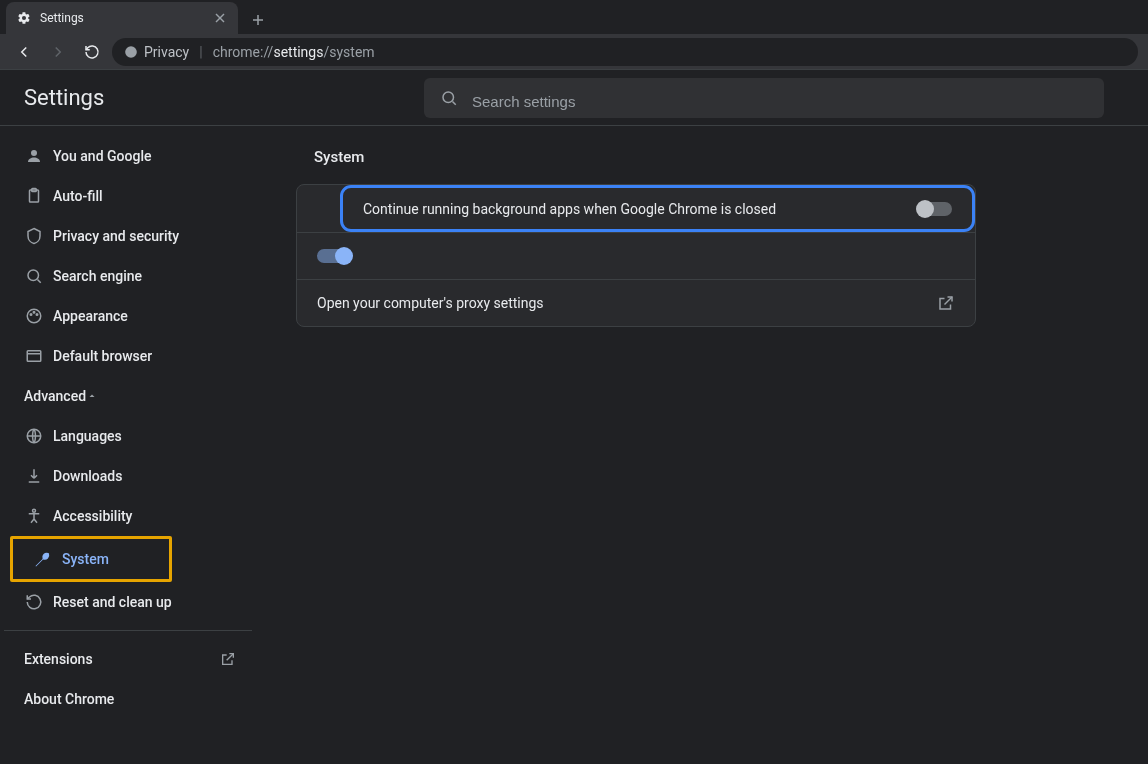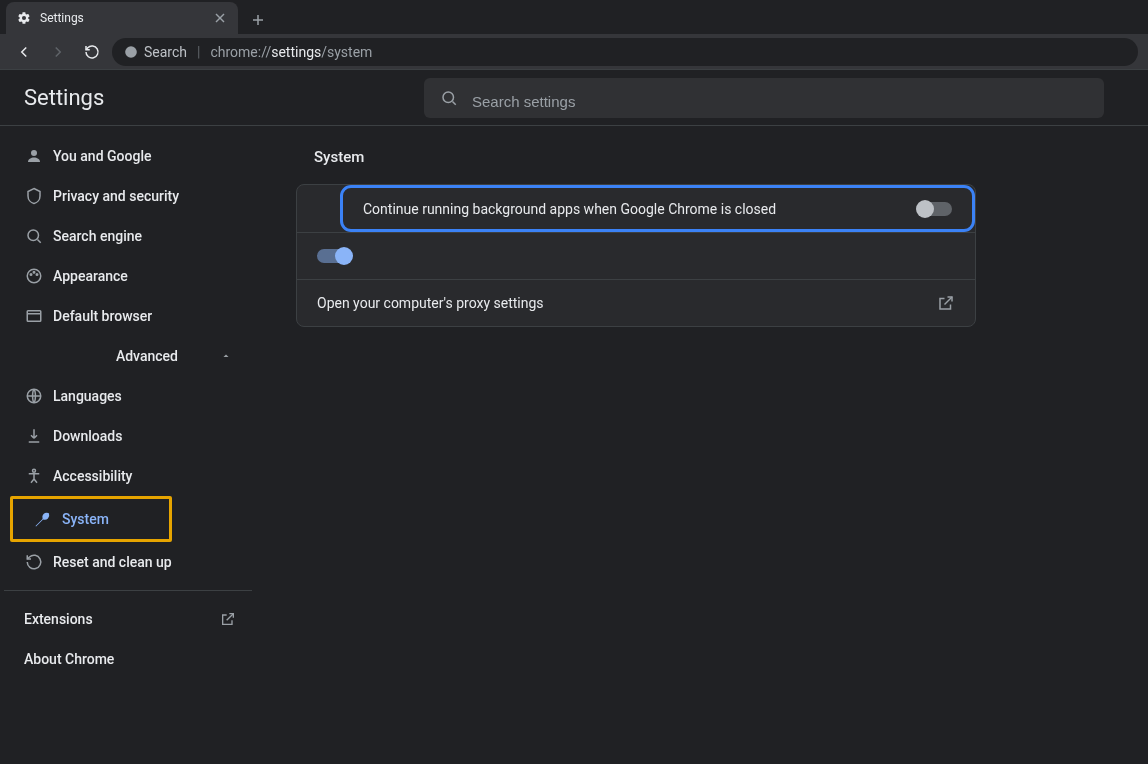--- a/index.html
+++ b/index.html
@@ -109,22 +109,22 @@
     font-size:14px;
     border-radius: 0 20px 20px 0;
     cursor:pointer;
     position:relative;
   }
   .side-item .icon { width:20px; height:20px; display:flex; align-items:center; justify-content:center; color:#9aa0a6; }
   .side-item .label { font-weight:500; }
   .side-item.active .label { color:#8ab4f8; }
   .side-item.active .icon { color:#8ab4f8; }
   .side-section-title {
-    height:40px; display:flex; align-items:center; justify-content:flex-end;
-    padding:0 20px; font-size:14px; font-weight:500; color:#e8eaed; cursor:pointer;gap:42px;
+    height:40px; display:flex; align-items:center; justify-content:flex-start;
+    padding:0 20px; font-size:14px; font-weight:500; color:#e8eaed; cursor:pointer;
   }
   .side-divider { height:1px; background:#3c4043; margin: 8px 0; }
   .side-item .ext-icon { margin-left:auto; color:#9aa0a6; }
   .side-item.noicon { gap:16px; padding-left:20px; }
   .highlight-box { border: 3px solid #e6a400; border-radius:2px;}
 
   
   .main { flex:1; padding: 22px 40px 0 40px; }
   .section-title { font-size:15px; font-weight:500; color:#e8eaed; margin-bottom:18px; margin-left:18px;}
   .card {
@@ -200,21 +200,21 @@
     <svg width="18" height="18" viewBox="0 0 24 24" fill="none" stroke="#e8eaed" stroke-width="2">
         <path d="M4 12a8 8 0 1 0 2.34-5.66L4 9"></path>
         <path d="M4 4v5h5"></path>
       </svg>
   </div>
   <div class="omnibox">
     <span class="chip">
       <svg width="14" height="14" viewBox="0 0 24 24" fill="#9aa0a6">
           <circle cx="12" cy="12" r="10"></circle>
         </svg>
-      <span>Search</span>
+      <span>Privacy</span>
     </span>
     <span class="sep">|</span>
     <span class="url">
       <span>chrome://</span><span class="bold">settings</span><span>/system</span>
     </span>
   </div>
 </div>
 
 <div class="settings-bar">
   <div class="settings-title">Settings</div>
@@ -235,20 +235,29 @@
 
   <div class="sidebar">
     <div class="side-item">
       <span class="icon">
           <svg width="18" height="18" viewBox="0 0 24 24" fill="#9aa0a6">
             <circle cx="12" cy="8" r="4"></circle>
             <path d="M4 20c0-4 4-6 8-6s8 2 8 6"></path>
           </svg>
         </span>
       <span class="label">You and Google</span>
+    </div>
+    <div class="side-item">
+      <span class="icon">
+          <svg width="18" height="18" viewBox="0 0 24 24" fill="none" stroke="#9aa0a6" stroke-width="2">
+            <rect x="6" y="4" width="12" height="16" rx="1"></rect>
+            <rect x="9" y="2" width="6" height="4" rx="1"></rect>
+          </svg>
+        </span>
+      <span class="label">Auto-fill</span>
     </div>
     <div class="side-item">
       <span class="icon">
           <svg width="18" height="18" viewBox="0 0 24 24" fill="none" stroke="#9aa0a6" stroke-width="2">
             <path d="M12 2l8 4v6c0 5-3.5 9-8 10-4.5-1-8-5-8-10V6l8-4z"></path>
           </svg>
         </span>
       <span class="label">Privacy and security</span>
     </div>
     <div class="side-item">

